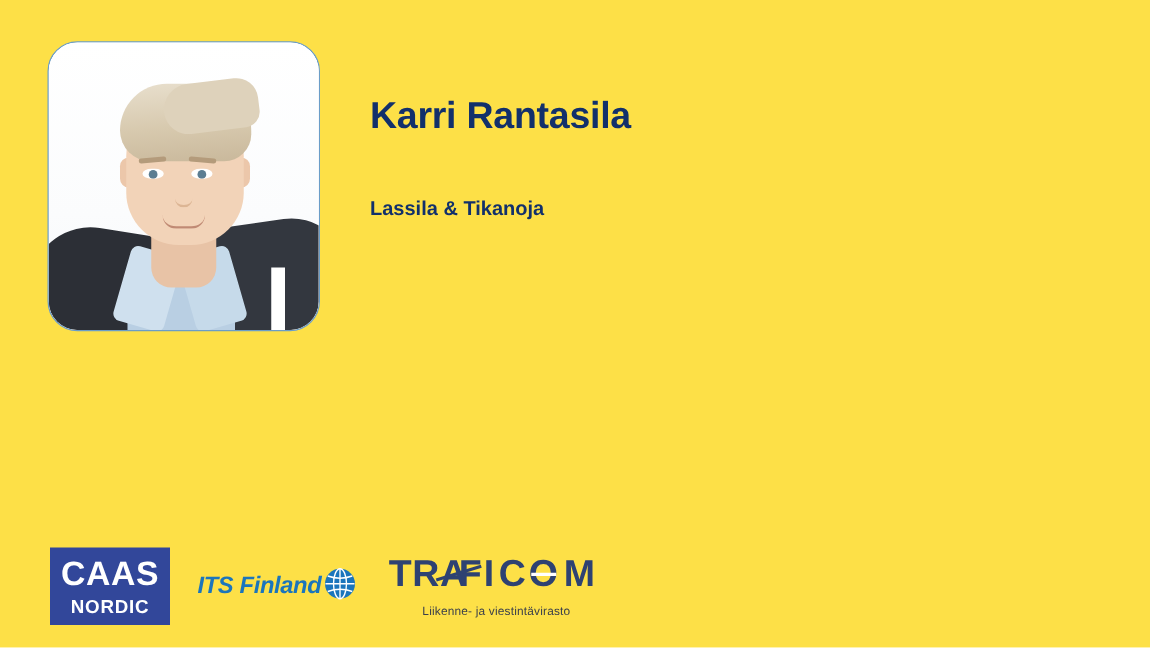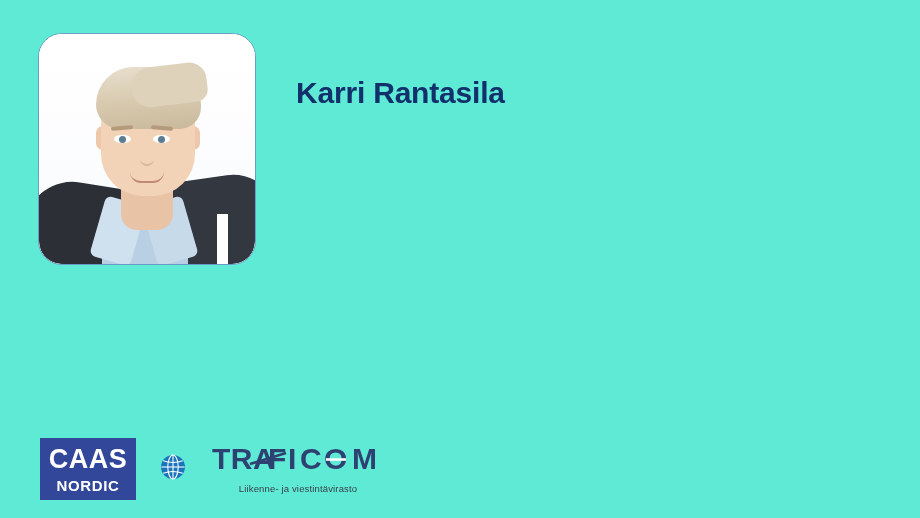--- a/index.html
+++ b/index.html
@@ -11,21 +11,21 @@
     width: 920px;
     height: 518px;
     overflow: hidden;
     font-family: "Liberation Sans", sans-serif;
     position: relative;
   }
 
   #slide {
     position: absolute;
     inset: 0;
-    background: #5eead4;
+    background: #fde047;
     overflow: hidden;
   }
 
   
 
   .photo-frame {
     position: absolute;
     left: 38px;
     top: 33px;
     width: 218px;
@@ -346,30 +346,32 @@
           <span class="pt-pupil"></span>
         </div>
       <div class="pt-nose"></div>
       <div class="pt-mouth"></div>
       <div class="pt-artifact"></div>
     </div>
   </div>
 
   <div class="speaker-name">Karri Rantasila</div>
 
+  <div class="speaker-org">Lassila &amp; Tikanoja</div>
 
 
   <div class="logo-bar">
 
     <div class="logo-caas">
       <span class="caas-main">CAAS</span>
       <span class="caas-sub">NORDIC</span>
     </div>
 
     <div class="logo-its">
+      <span class="its-text">ITS Finland</span>
       <span class="its-globe">
         <svg width="26" height="26" viewBox="0 0 26 26">
           <circle cx="13" cy="13" r="12" fill="#1B75BC"></circle>
           <g stroke="#ffffff" stroke-width="1.1" fill="none">
             <ellipse cx="13" cy="13" rx="5.2" ry="12"></ellipse>
             <line x1="13" y1="1" x2="13" y2="25"></line>
             <line x1="1.4" y1="13" x2="24.6" y2="13"></line>
             <path d="M3.2 6.8 Q13 10.3 22.8 6.8"></path>
             <path d="M3.2 19.2 Q13 15.7 22.8 19.2"></path>
           </g>

